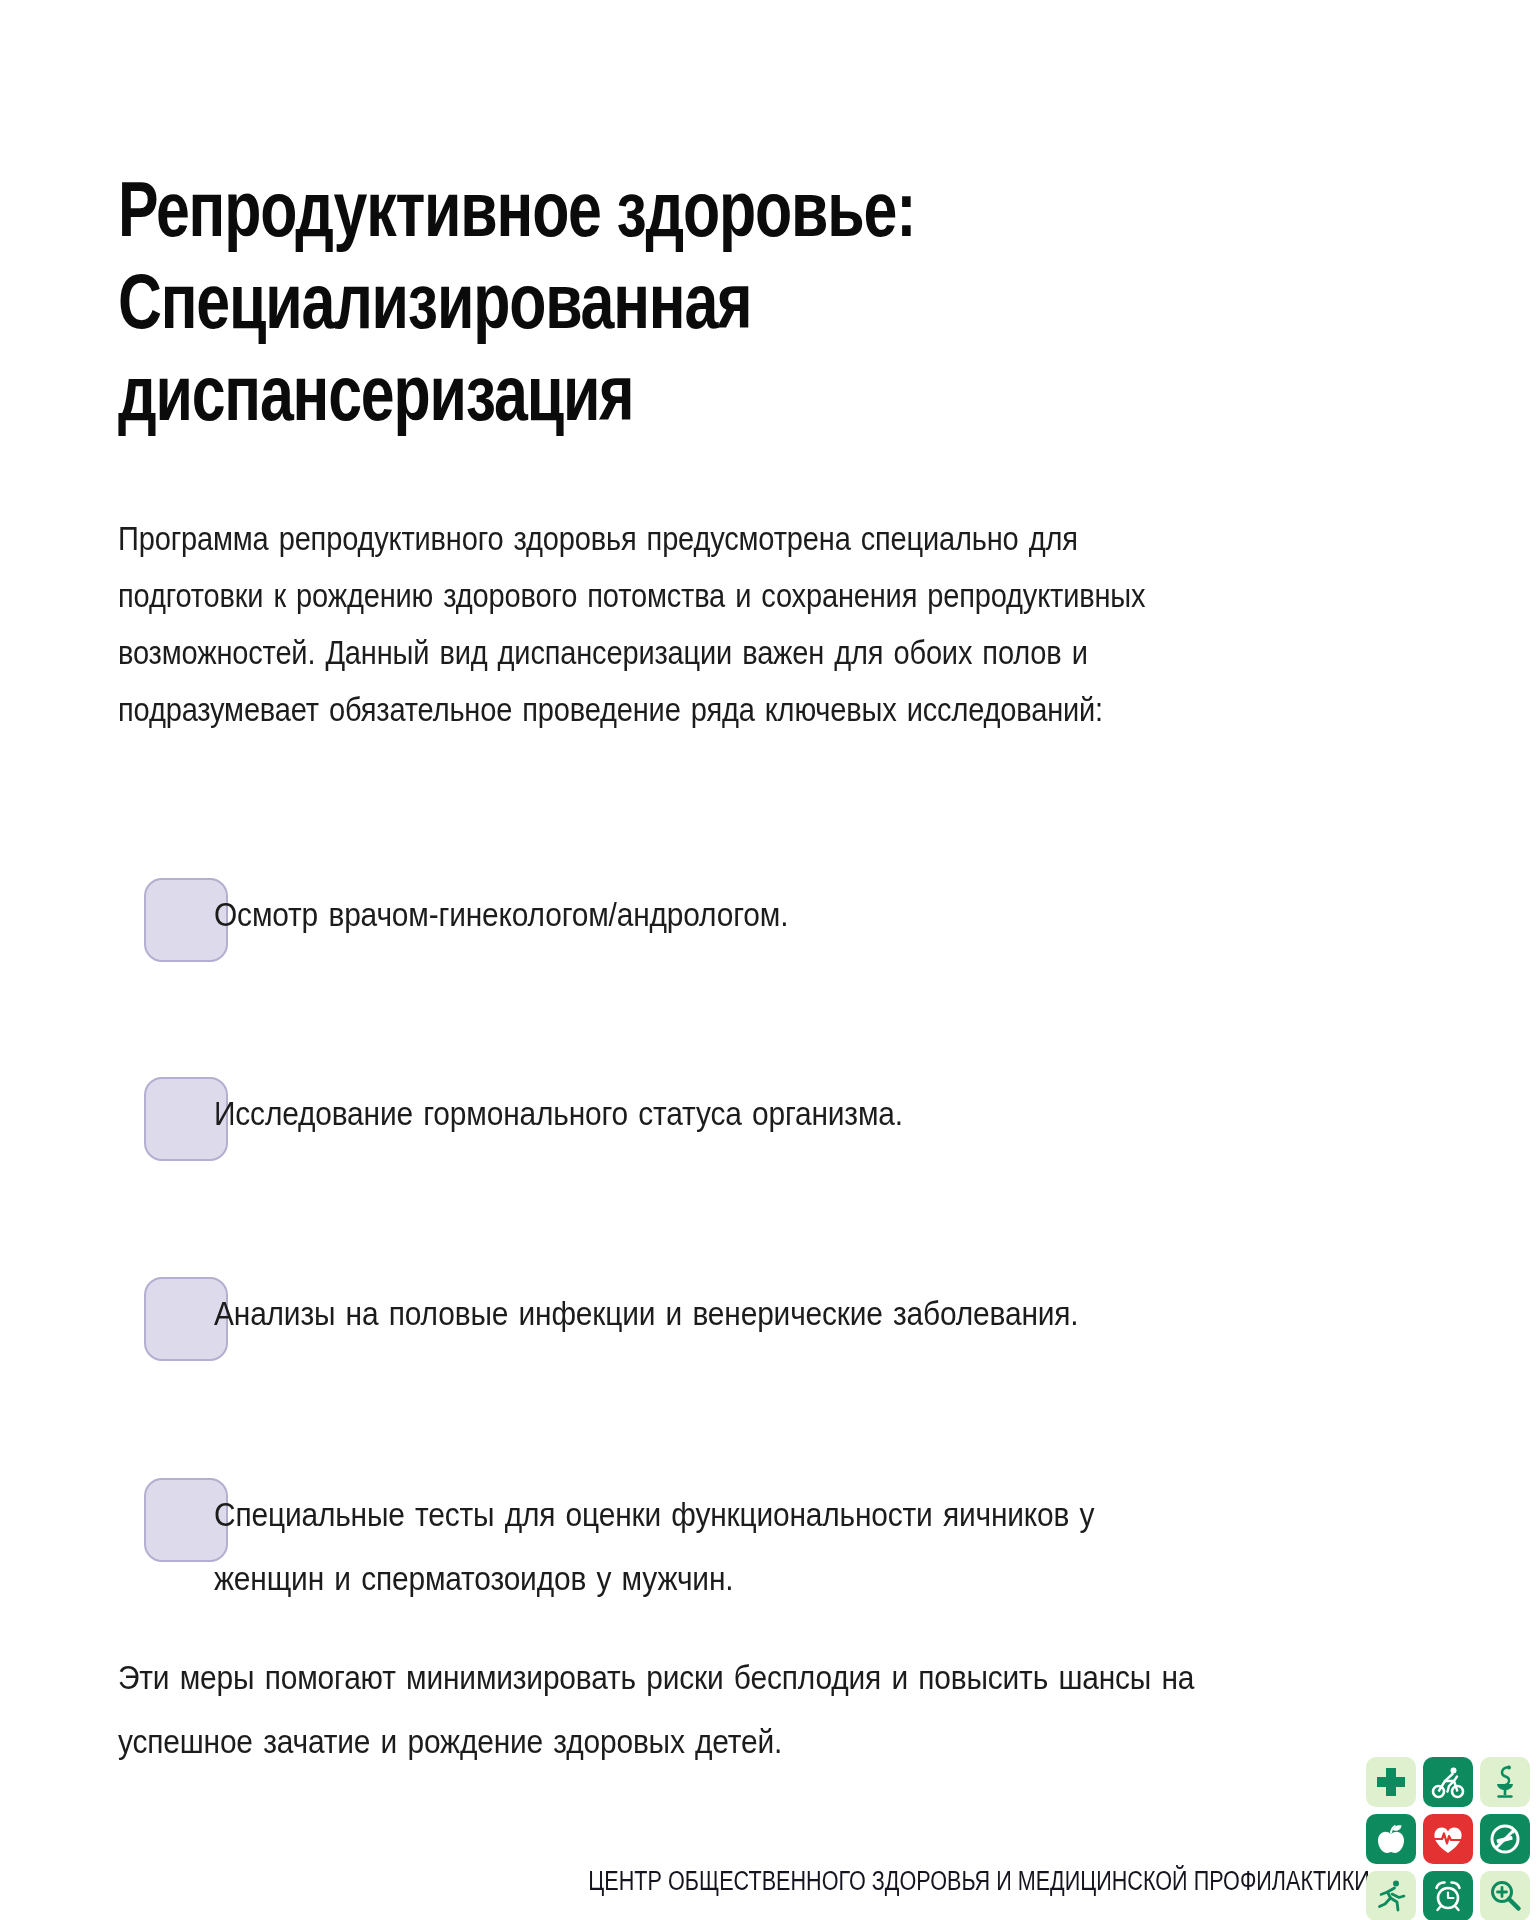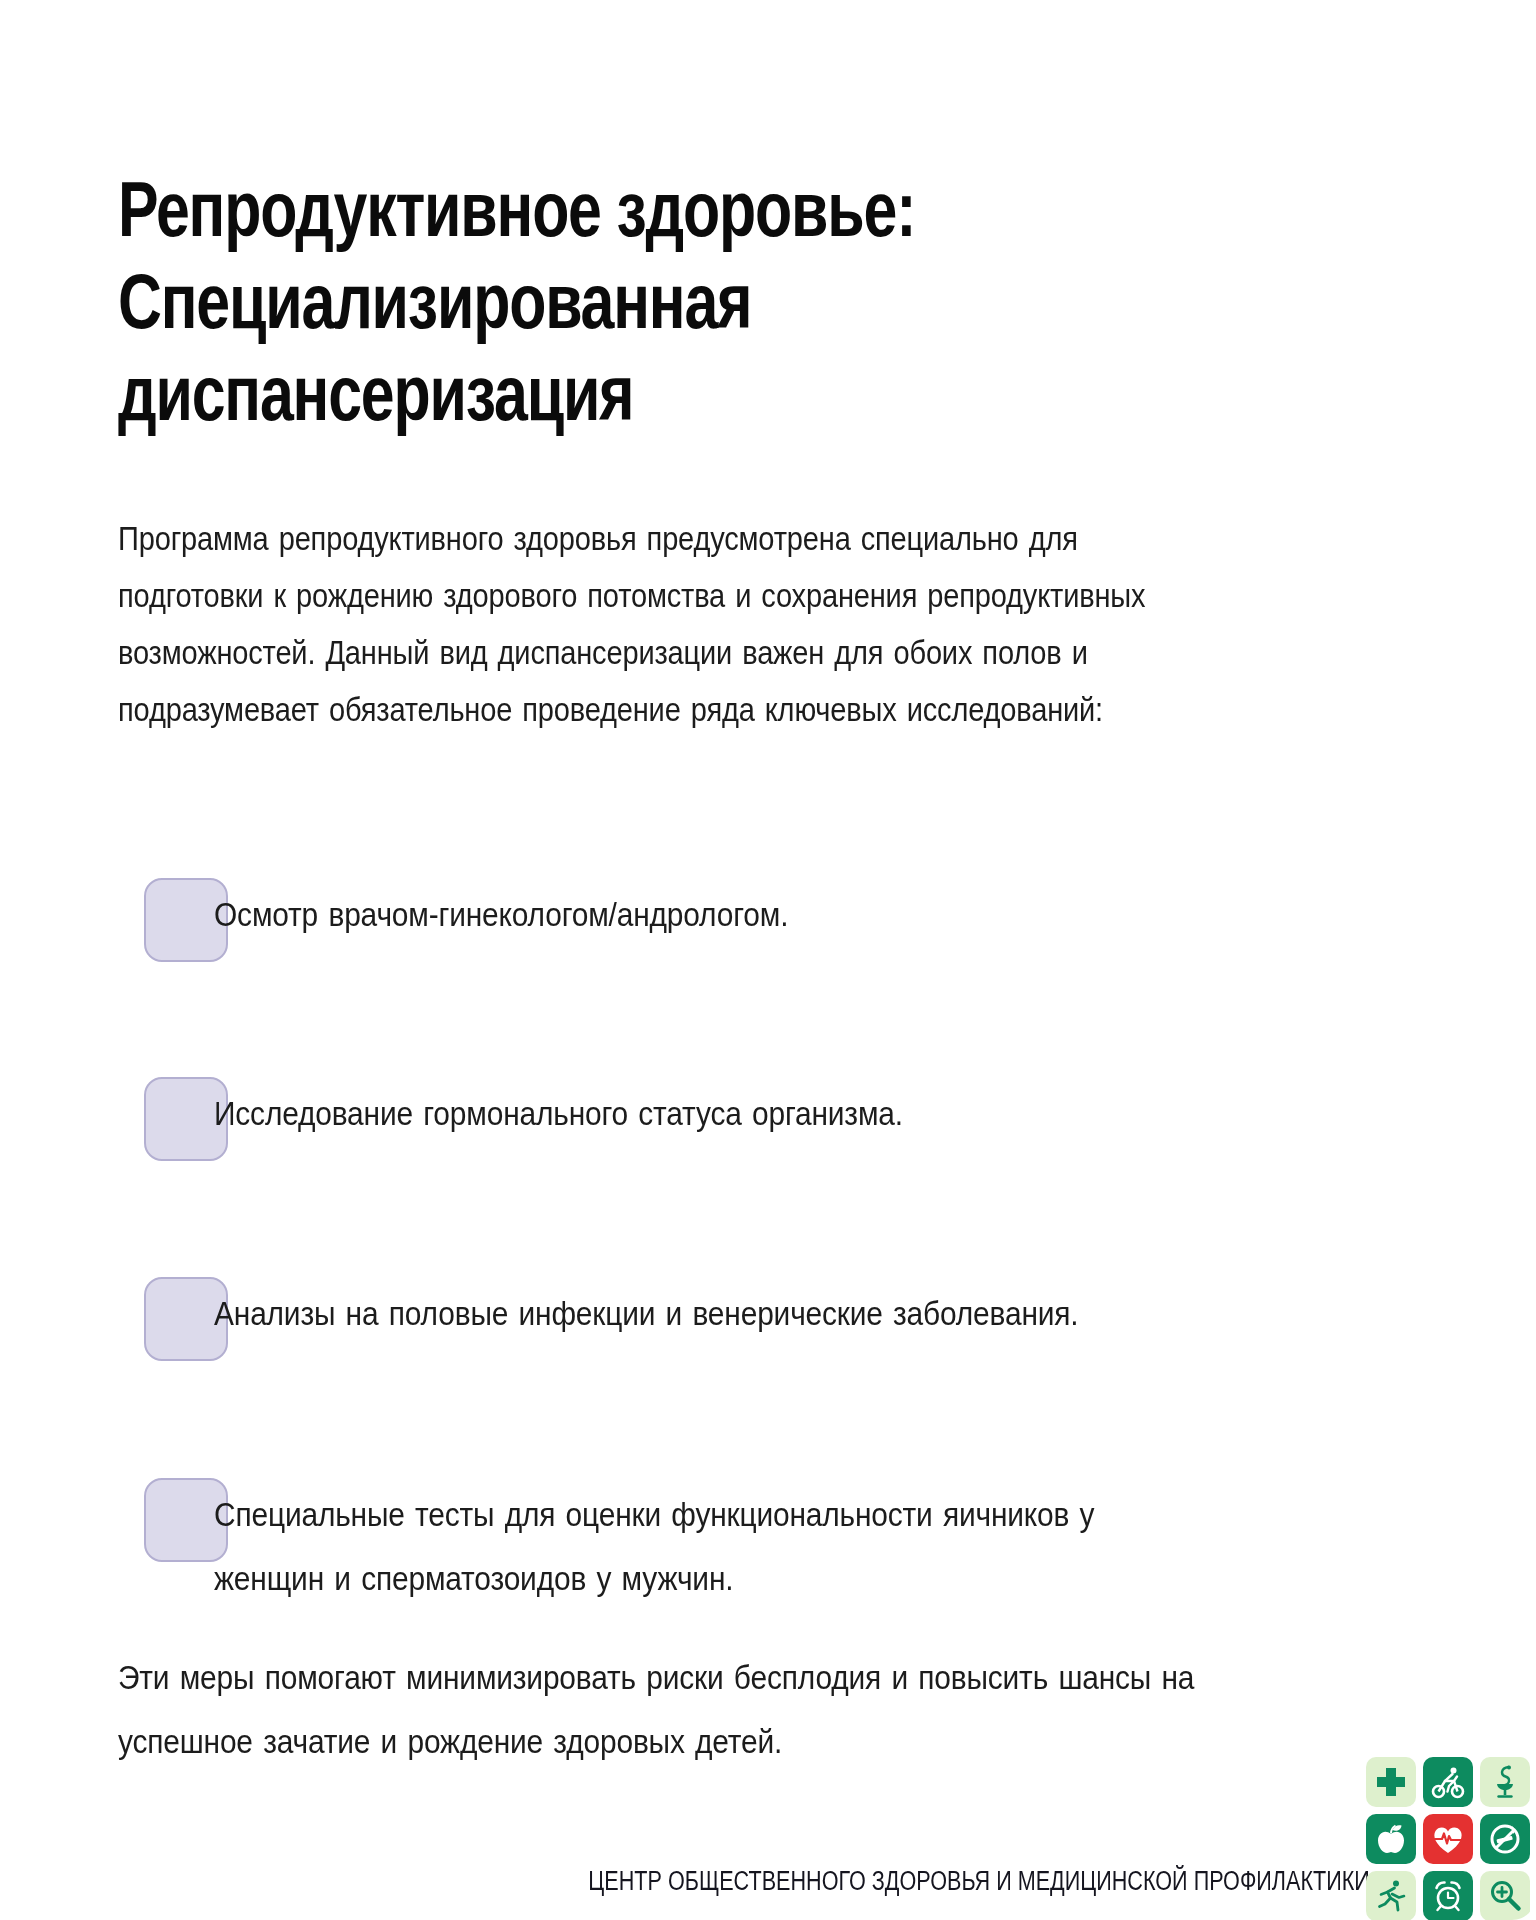--- a/index.html
+++ b/index.html
@@ -9,21 +9,20 @@
   }
   .page {
     position: relative;
     width: 1536px;
     height: 1920px;
     margin: 0 auto;
     background: var(--page_bg, #ffffff);
     overflow: hidden;
     font-family: "Liberation Sans", "DejaVu Sans", sans-serif;
     color: var(--text, #1d1d1f);
-    border-radius: 24px;
   }
   .title {
     position: absolute;
     left: 118px;
     top: 163px;
     font-size: 78px;
     font-weight: 700;
     line-height: 92px;
     letter-spacing: -1.5px;
     color: #0b0b0b;

